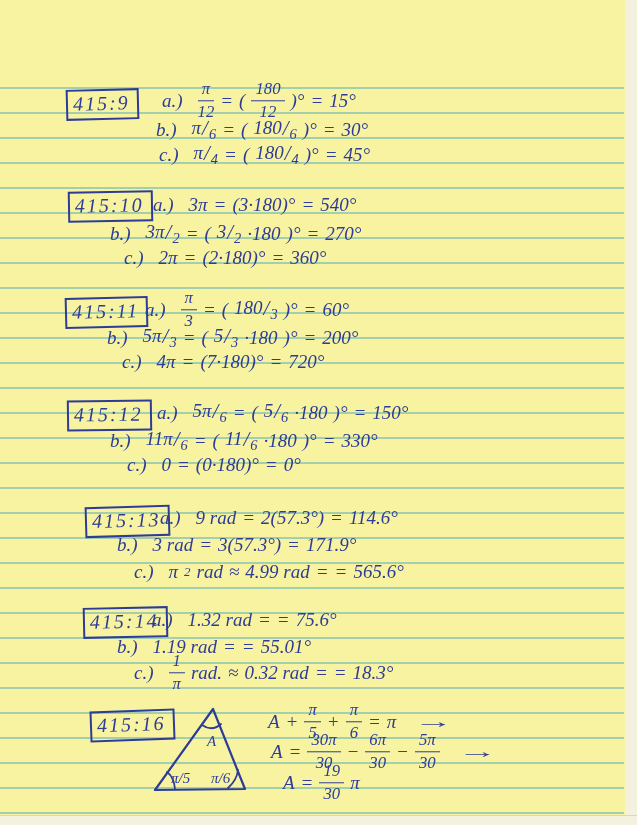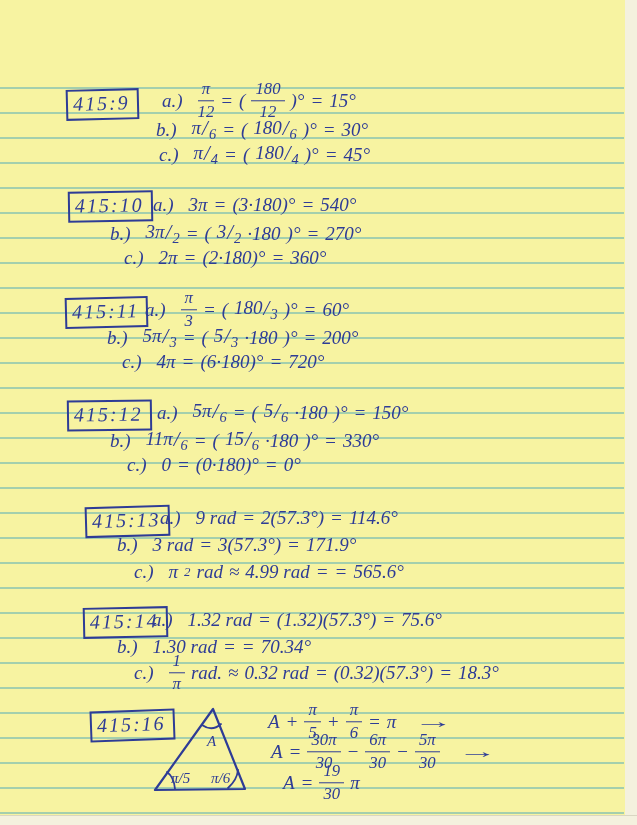--- a/index.html
+++ b/index.html
@@ -196,42 +196,42 @@
       <span class="sfrac"><span class="sn">5</span><span class="sl">/</span><span class="sd">3</span></span>
       <span class="tk">·180</span>
       <span class="tk">)°</span>
       <span class="tk">=</span>
       <span class="tk">200°</span>
     </div>
     <div class="mline" style="left: 122px; top: 362px;">
       <span class="pid">c.)</span>
       <span class="tk">4π</span>
       <span class="tk">=</span>
-      <span class="tk">(6·180)°</span>
+      <span class="tk">(7·180)°</span>
       <span class="tk">=</span>
       <span class="tk">720°</span>
     </div>
     <div class="pbox" style="left: 67px; top: 400px; transform: rotate(-0.8deg);">415:12</div>
     <div class="mline" style="left: 157px; top: 412px;">
       <span class="pid">a.)</span>
       <span class="sfrac"><span class="sn">5π</span><span class="sl">/</span><span class="sd">6</span></span>
       <span class="tk">=</span>
       <span class="tk">(</span>
       <span class="sfrac"><span class="sn">5</span><span class="sl">/</span><span class="sd">6</span></span>
       <span class="tk">·180</span>
       <span class="tk">)°</span>
       <span class="tk">=</span>
       <span class="tk">150°</span>
     </div>
     <div class="mline" style="left: 110px; top: 440px;">
       <span class="pid">b.)</span>
       <span class="sfrac"><span class="sn">11π</span><span class="sl">/</span><span class="sd">6</span></span>
       <span class="tk">=</span>
       <span class="tk">(</span>
-      <span class="sfrac"><span class="sn">15</span><span class="sl">/</span><span class="sd">6</span></span>
+      <span class="sfrac"><span class="sn">11</span><span class="sl">/</span><span class="sd">6</span></span>
       <span class="tk">·180</span>
       <span class="tk">)°</span>
       <span class="tk">=</span>
       <span class="tk">330°</span>
     </div>
     <div class="mline" style="left: 127px; top: 465px;">
       <span class="pid">c.)</span>
       <span class="tk">0</span>
       <span class="tk">=</span>
       <span class="tk">(0·180)°</span>
@@ -264,42 +264,40 @@
       <span class="tk">4.99 rad</span>
       <span class="tk">=</span>
       <span class="tk">=</span>
       <span class="tk">565.6°</span>
     </div>
     <div class="pbox" style="left: 83px; top: 607px; transform: rotate(-1.2deg);">415:14</div>
     <div class="mline" style="left: 152px; top: 620px;">
       <span class="pid">a.)</span>
       <span class="tk">1.32 rad</span>
       <span class="tk">=</span>
-      <span class="tk">(1.32)(57.3°)</span>
       <span class="tk">=</span>
       <span class="tk">75.6°</span>
     </div>
     <div class="mline" style="left: 117px; top: 647px;">
       <span class="pid">b.)</span>
-      <span class="tk">1.30 rad</span>
-      <span class="tk">=</span>
-      <span class="tk">=</span>
-      <span class="tk">70.34°</span>
+      <span class="tk">1.19 rad</span>
+      <span class="tk">=</span>
+      <span class="tk">=</span>
+      <span class="tk">55.01°</span>
     </div>
     <div class="mline" style="left: 134px; top: 673px;">
       <span class="pid">c.)</span>
       <span class="frac">
         <span class="fn">1</span>
         <span class="fd">π</span>
       </span>
       <span class="tk">rad.</span>
       <span class="tk">≈</span>
       <span class="tk">0.32 rad</span>
       <span class="tk">=</span>
-      <span class="tk">(0.32)(57.3°)</span>
       <span class="tk">=</span>
       <span class="tk">18.3°</span>
     </div>
     <div class="pbox" style="left: 90px; top: 710px; transform: rotate(-2deg);">415:16</div>
     <div class="mline" style="left: 268px; top: 722px;">
       <span class="tk">A</span>
       <span class="tk">+</span>
       <span class="frac">
         <span class="fn">π</span>
         <span class="fd">5</span>

